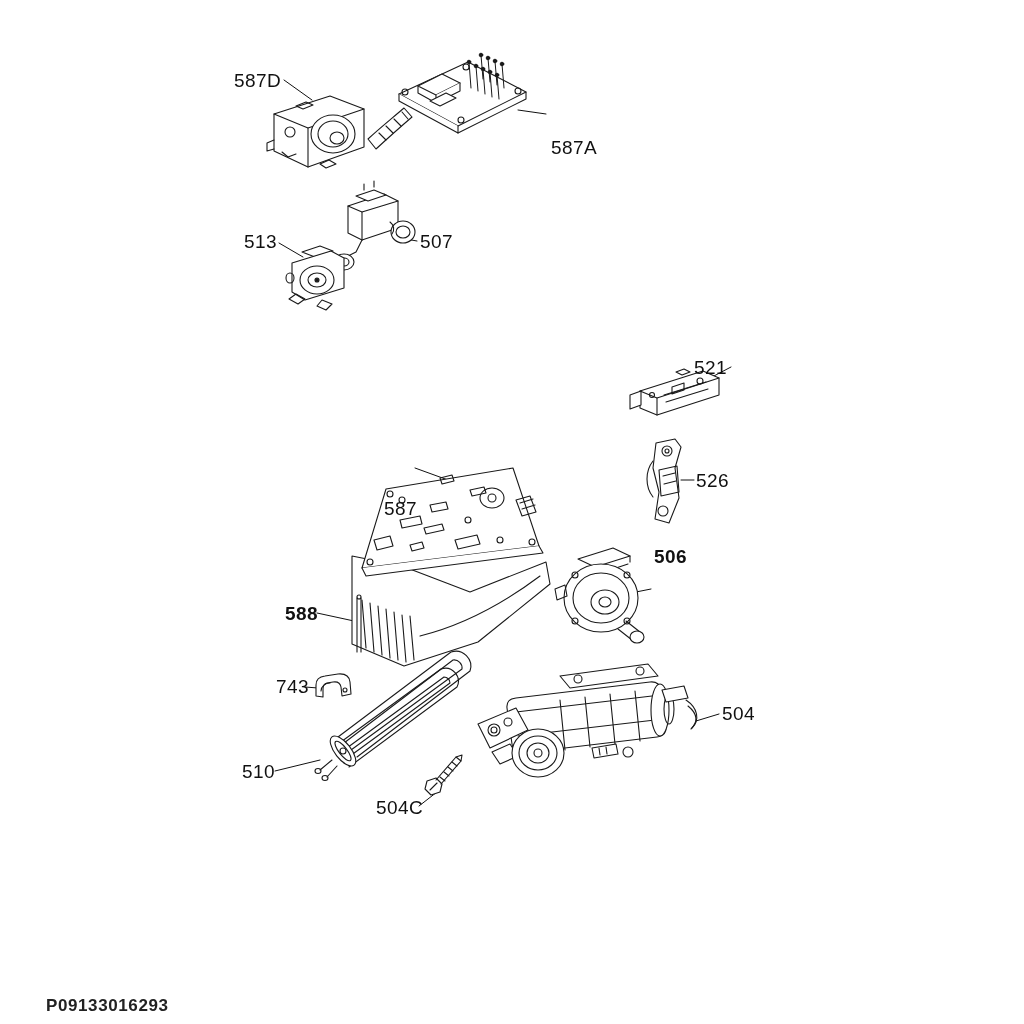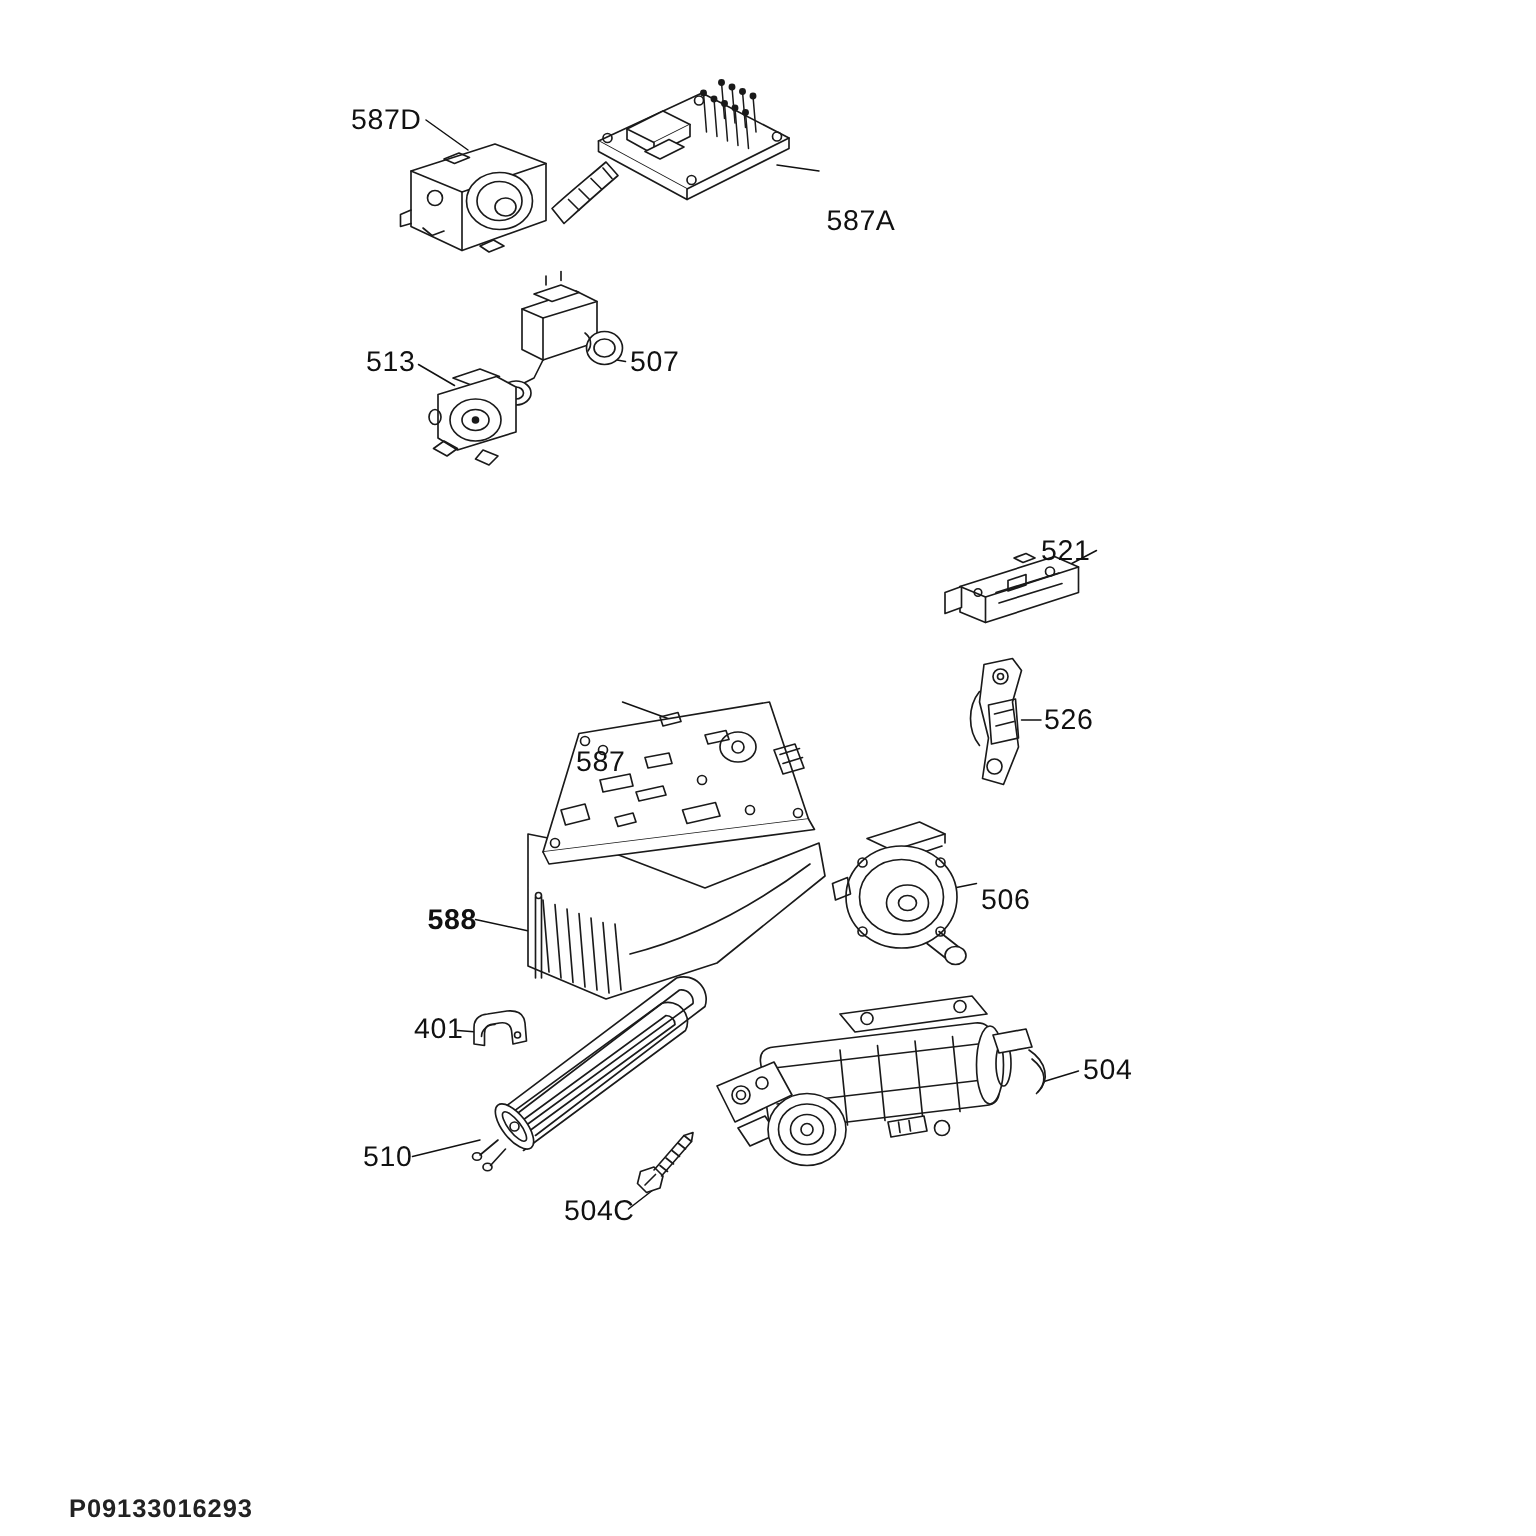--- a/index.html
+++ b/index.html
@@ -285,21 +285,21 @@
     </g>
   </svg>
 
   <div class="plabel" style="left:234px;top:70px;">587D</div>
   <div class="plabel" style="left:551px;top:115px;margin-top:22px;">587A</div>
   <div class="plabel" style="left:244px;top:231px;">513</div>
   <div class="plabel" style="left:420px;top:231px;">507</div>
   <div class="plabel" style="left:694px;top:357px;">521</div>
   <div class="plabel" style="left:696px;top:470px;text-align:center;">526</div>
   <div class="plabel" style="left:384px;top:458px;margin-top:40px;">587</div>
-  <div class="plabel" style="left:654px;top:590px;">506</div>
+  <div class="plabel" style="left:654px;top:546px;font-weight:bold;">506</div>
   <div class="plabel" style="left:285px;top:603px;font-weight:bold;">588</div>
-  <div class="plabel" style="left:276px;top:676px;">401</div>
+  <div class="plabel" style="left:276px;top:676px;">743</div>
   <div class="plabel" style="left:722px;top:703px;">504</div>
   <div class="plabel" style="left:242px;top:761px;">510</div>
   <div class="plabel" style="left:376px;top:797px;">504C</div>
 
   <div class="footer-code">P09133016293</div>
 </div>
 
 </body></html>

